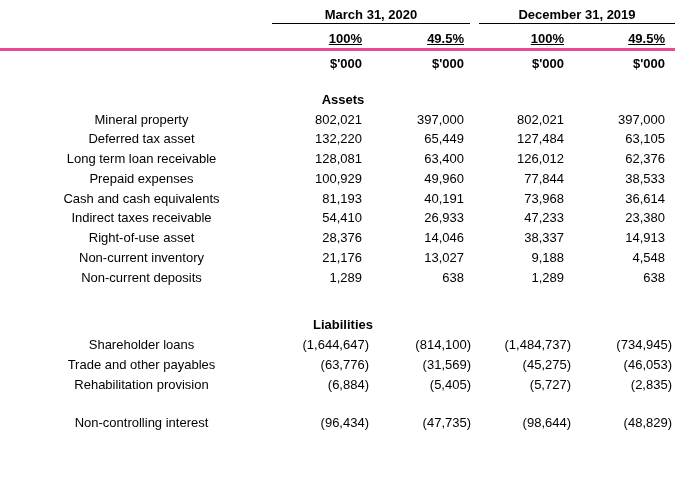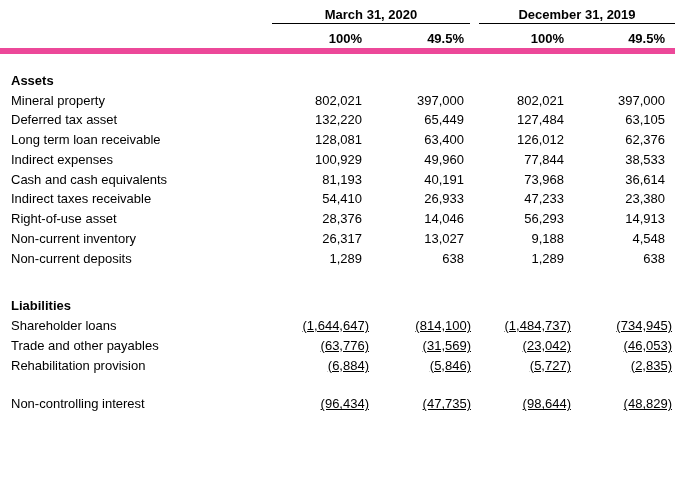--- a/index.html
+++ b/index.html
@@ -21,35 +21,35 @@
   }
   td {
     padding: 0;
     vertical-align: bottom;
     white-space: nowrap;
     overflow: hidden;
     line-height: 15px;
     padding-bottom: 2px;
   }
   .bold { font-weight: bold; }
-  .label { text-align: left; padding-left: 11px; }
+  .label { text-align: center; padding-left: 11px; }
   .num   { text-align: right; padding-right: 10px; }
-  .num.neg { padding-right: 3px; text-decoration: underline; }
+  .num.neg { padding-right: 3px; }
 
   
   tr.r-dates td { height: 18px; }
   .grp {
     font-weight: bold;
     text-align: center;
     border-bottom: 1px solid #000;
     padding-bottom: 1px;
   }
   .grp.left  { margin-right: 4px; }
   .grp.right { margin-left: 5px; }
-  tr.r-pct td  { height: 20px; border-bottom: 6px solid #ec4899; }
+  tr.r-pct td  { height: 20px; border-bottom: 3px solid #ec4899; text-decoration: underline; }
   tr.r-units td { height: 20px; }
 
   
   tbody td { height: 17.75px; }
   tr.heading td { font-weight: bold; }
   tr.spacer td { padding: 0; }
   tr.spacer-a td { height: 16px; }
   tr.spacer-b td { height: 28px; }
   tr.spacer-c td { height: 19px; }
   tr.spacer-d td { height: 20px; }
@@ -77,20 +77,27 @@
           <div class="grp right">December 31, 2019</div>
         </td>
       </tr>
       <tr class="r-pct">
         <td class="label"></td>
         <td class="num bold">100%</td>
         <td class="num bold">49.5%</td>
         <td class="num bold">100%</td>
         <td class="num bold">49.5%</td>
       </tr>
+      <tr class="r-units">
+        <td class="label"></td>
+        <td class="num bold">$'000</td>
+        <td class="num bold">$'000</td>
+        <td class="num bold">$'000</td>
+        <td class="num bold">$'000</td>
+      </tr>
     </thead>
 
     <tbody>
 
     <tr class="spacer spacer-a">
           <td colspan="5"></td>
         </tr>
         <tr class="heading">
           <td colspan="5" class="label bold">Assets</td>
         </tr>
@@ -109,21 +116,21 @@
           <td class="num">63,105</td>
         </tr>
         <tr>
           <td class="label">Long term loan receivable</td>
           <td class="num">128,081</td>
           <td class="num">63,400</td>
           <td class="num">126,012</td>
           <td class="num">62,376</td>
         </tr>
         <tr>
-          <td class="label">Indirect expenses</td>
+          <td class="label">Prepaid expenses</td>
           <td class="num">100,929</td>
           <td class="num">49,960</td>
           <td class="num">77,844</td>
           <td class="num">38,533</td>
         </tr>
         <tr>
           <td class="label">Cash and cash equivalents</td>
           <td class="num">81,193</td>
           <td class="num">40,191</td>
           <td class="num">73,968</td>
@@ -133,26 +140,26 @@
           <td class="label">Indirect taxes receivable</td>
           <td class="num">54,410</td>
           <td class="num">26,933</td>
           <td class="num">47,233</td>
           <td class="num">23,380</td>
         </tr>
         <tr>
           <td class="label">Right-of-use asset</td>
           <td class="num">28,376</td>
           <td class="num">14,046</td>
-          <td class="num">56,293</td>
+          <td class="num">38,337</td>
           <td class="num">14,913</td>
         </tr>
         <tr>
           <td class="label">Non-current inventory</td>
-          <td class="num">26,317</td>
+          <td class="num">21,176</td>
           <td class="num">13,027</td>
           <td class="num">9,188</td>
           <td class="num">4,548</td>
         </tr>
         <tr>
           <td class="label">Non-current deposits</td>
           <td class="num">1,289</td>
           <td class="num">638</td>
           <td class="num">1,289</td>
           <td class="num">638</td>
@@ -167,27 +174,27 @@
           <td class="label">Shareholder loans</td>
           <td class="num neg">(1,644,647)</td>
           <td class="num neg">(814,100)</td>
           <td class="num neg">(1,484,737)</td>
           <td class="num neg">(734,945)</td>
         </tr>
         <tr>
           <td class="label">Trade and other payables</td>
           <td class="num neg">(63,776)</td>
           <td class="num neg">(31,569)</td>
-          <td class="num neg">(23,042)</td>
+          <td class="num neg">(45,275)</td>
           <td class="num neg">(46,053)</td>
         </tr>
         <tr>
           <td class="label">Rehabilitation provision</td>
           <td class="num neg">(6,884)</td>
-          <td class="num neg">(5,846)</td>
+          <td class="num neg">(5,405)</td>
           <td class="num neg">(5,727)</td>
           <td class="num neg">(2,835)</td>
         </tr>
         <tr class="spacer spacer-c">
           <td colspan="5"></td>
         </tr>
         <tr>
           <td class="label">Non-controlling interest</td>
           <td class="num neg">(96,434)</td>
           <td class="num neg">(47,735)</td>

